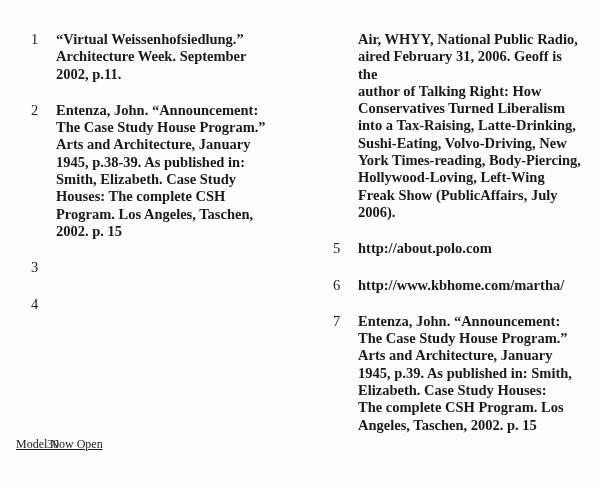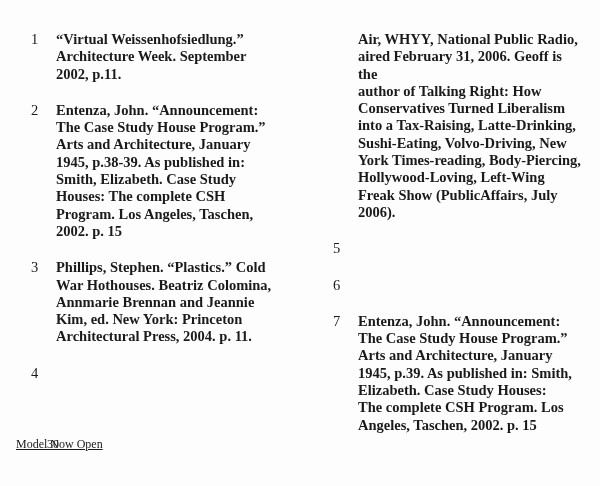--- a/index.html
+++ b/index.html
@@ -87,25 +87,20 @@
 The Case Study House Program.”
 Arts and Architecture, January
 1945, p.38-39. As published in:
 Smith, Elizabeth. Case Study
 Houses: The complete CSH
 Program. Los Angeles, Taschen,
 2002. p. 15</span>
         </div>
         <div class="note">
           <span class="note-num">3</span>
-          <span class="note-text">Phillips, Stephen. “Plastics.” Cold
-War Hothouses. Beatriz Colomina,
-Annmarie Brennan and Jeannie
-Kim, ed. New York: Princeton
-Architectural Press, 2004. p. 11.</span>
         </div>
         <div class="note">
           <span class="note-num">4</span>
         </div>
       </div>
     <footer class="pagefooter">
       <span class="pnum">30</span>
       <span class="ptitle">Model Now Open</span>
     </footer>
   </section>
@@ -120,23 +115,25 @@
 Conservatives Turned Liberalism
 into a Tax-Raising, Latte-Drinking,
 Sushi-Eating, Volvo-Driving, New
 York Times-reading, Body-Piercing,
 Hollywood-Loving, Left-Wing
 Freak Show (PublicAffairs, July
 2006).</span>
         </div>
         <div class="note">
           <span class="note-num">5</span>
+          <span class="note-text">http://about.polo.com</span>
         </div>
         <div class="note">
           <span class="note-num">6</span>
+          <span class="note-text">http://www.kbhome.com/martha/</span>
         </div>
         <div class="note">
           <span class="note-num">7</span>
           <span class="note-text">Entenza, John. “Announcement:
 The Case Study House Program.”
 Arts and Architecture, January
 1945, p.39. As published in: Smith,
 Elizabeth. Case Study Houses:
 The complete CSH Program. Los
 Angeles, Taschen, 2002. p. 15</span>

